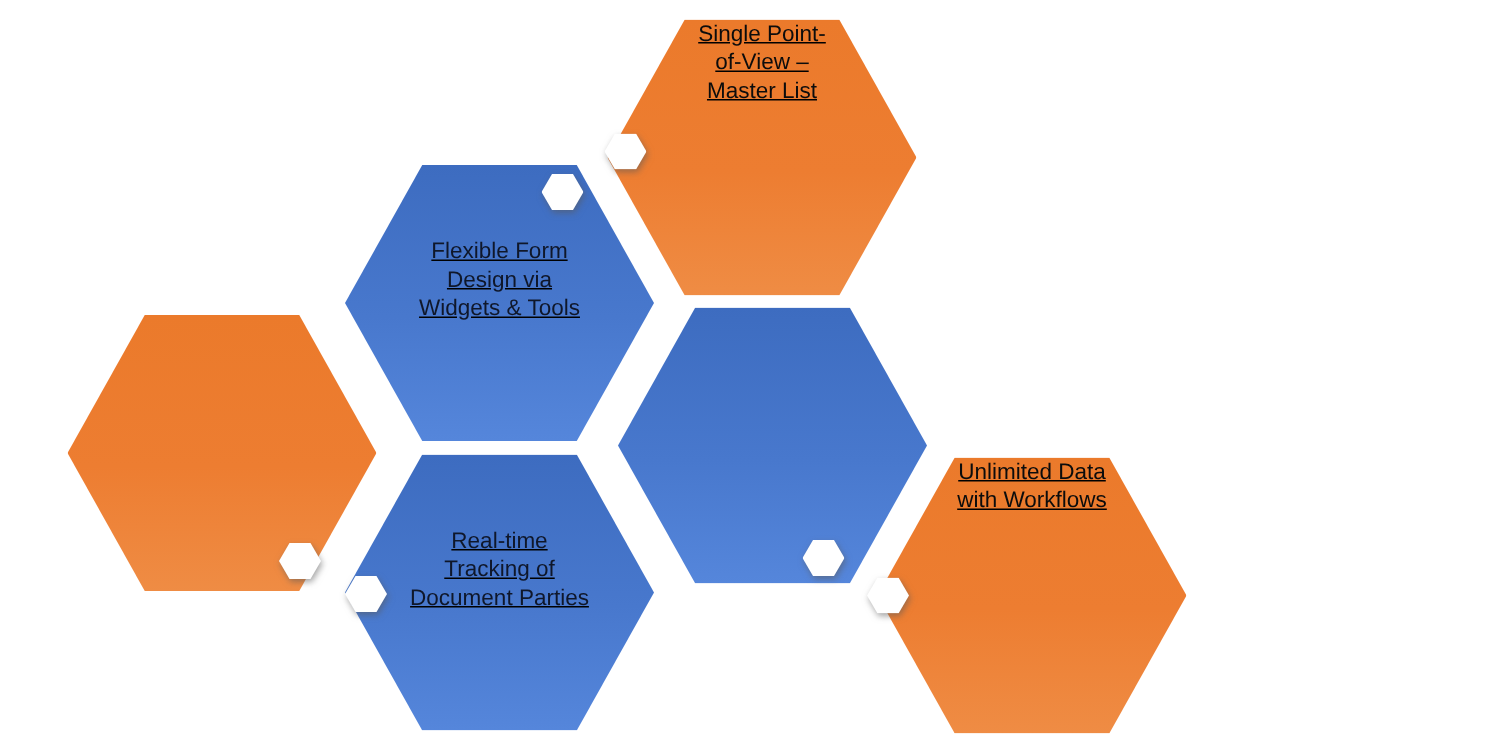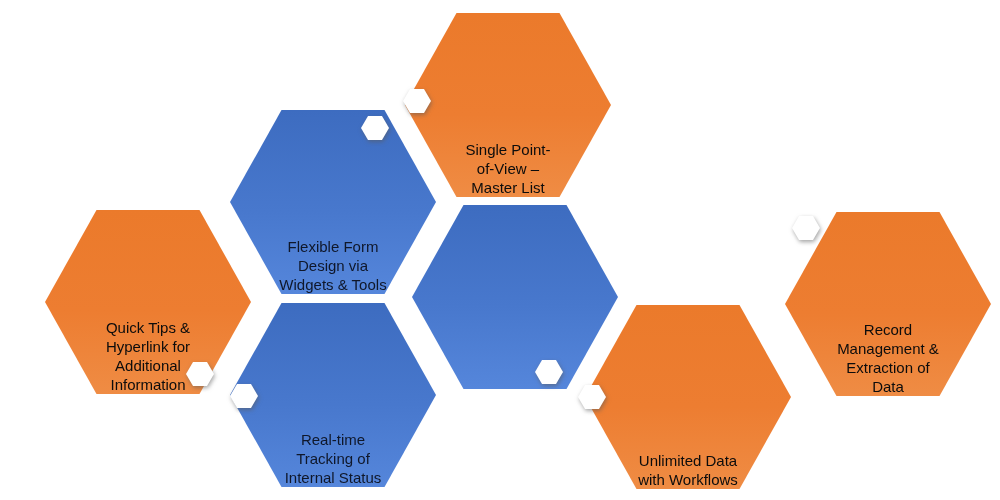--- a/index.html
+++ b/index.html
@@ -10,22 +10,23 @@
     background: #ffffff;
     font-family: "Liberation Sans", sans-serif;
     overflow: hidden;
   }
 
   .hex {
     position: absolute;
     width: 206px;
     height: 184px;
     display: flex;
-    align-items: flex-end;
+    align-items: flex-start;
     justify-content: center;
+    text-decoration: underline;
   }
 
   .hex-shape {
     position: absolute;
     inset: 0;
     clip-path: polygon(25% 0%, 75% 0%, 100% 50%, 75% 100%, 25% 100%, 0% 50%);
   }
 
   .hex.blue .hex-shape {
     background: linear-gradient(to bottom, #3d6cc0 0%, #4878cd 55%, #5586db 100%);
@@ -108,52 +109,38 @@
 Design via
 Widgets &amp; Tools</div>
   </div>
 
 
   <div class="hex hex-4 orange">
     <div class="hex-shape"></div>
     <span class="badge-wrap">
         <span class="badge"></span>
       </span>
-    <div class="hex-label">Quick Tips &amp;
-Hyperlink for
-Additional
-Information</div>
   </div>
 
   <div class="hex hex-5 blue">
     <div class="hex-shape"></div>
     <span class="badge-wrap">
         <span class="badge"></span>
       </span>
   </div>
 
-  <div class="hex hex-6 orange">
-    <div class="hex-shape"></div>
-    <span class="badge-wrap">
-        <span class="badge"></span>
-      </span>
-    <div class="hex-label">Record
-Management &amp;
-Extraction of
-Data</div>
-  </div>
 
   <div class="hex hex-7 blue">
     <div class="hex-shape"></div>
     <span class="badge-wrap">
         <span class="badge"></span>
       </span>
     <div class="hex-label">Real-time
 Tracking of
-Internal Status</div>
+Document Parties</div>
   </div>
 
   <div class="hex hex-8 orange">
     <div class="hex-shape"></div>
     <span class="badge-wrap">
         <span class="badge"></span>
       </span>
     <div class="hex-label">Unlimited Data
 with Workflows</div>
   </div>

